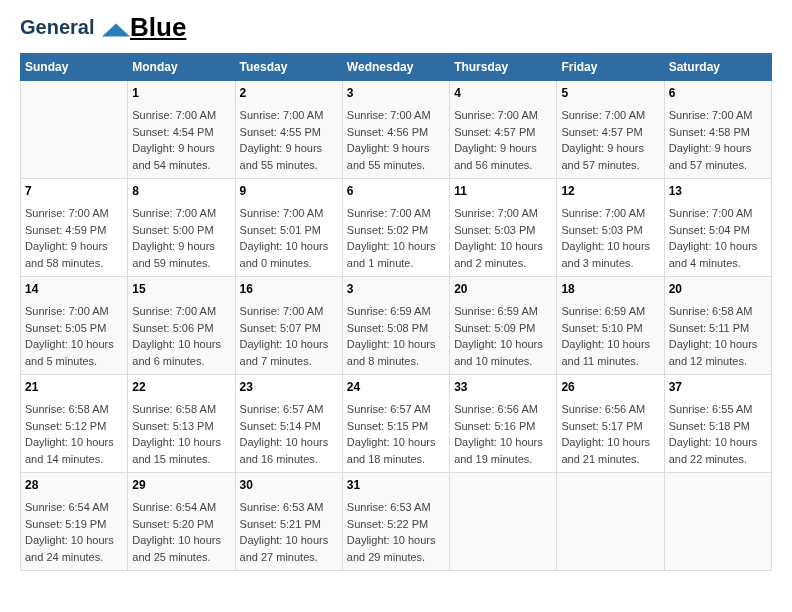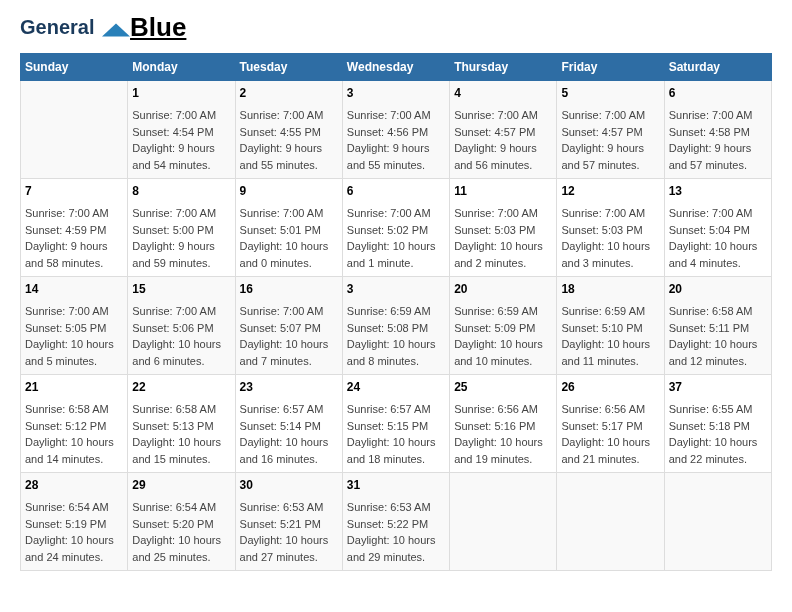--- a/index.html
+++ b/index.html
@@ -213,21 +213,21 @@
         </td>
         <td>
           <span class="day-num">23</span>
           <div class="day-info">Sunrise: 6:57 AM<br>Sunset: 5:14 PM<br>Daylight: 10 hours<br>and 16 minutes.</div>
         </td>
         <td>
           <span class="day-num">24</span>
           <div class="day-info">Sunrise: 6:57 AM<br>Sunset: 5:15 PM<br>Daylight: 10 hours<br>and 18 minutes.</div>
         </td>
         <td>
-          <span class="day-num">25</span>
+          <span class="day-num">33</span>
           <div class="day-info">Sunrise: 6:56 AM<br>Sunset: 5:16 PM<br>Daylight: 10 hours<br>and 19 minutes.</div>
         </td>
         <td>
           <span class="day-num">26</span>
           <div class="day-info">Sunrise: 6:56 AM<br>Sunset: 5:17 PM<br>Daylight: 10 hours<br>and 21 minutes.</div>
         </td>
         <td>
           <span class="day-num">37</span>
           <div class="day-info">Sunrise: 6:55 AM<br>Sunset: 5:18 PM<br>Daylight: 10 hours<br>and 22 minutes.</div>
         </td>

